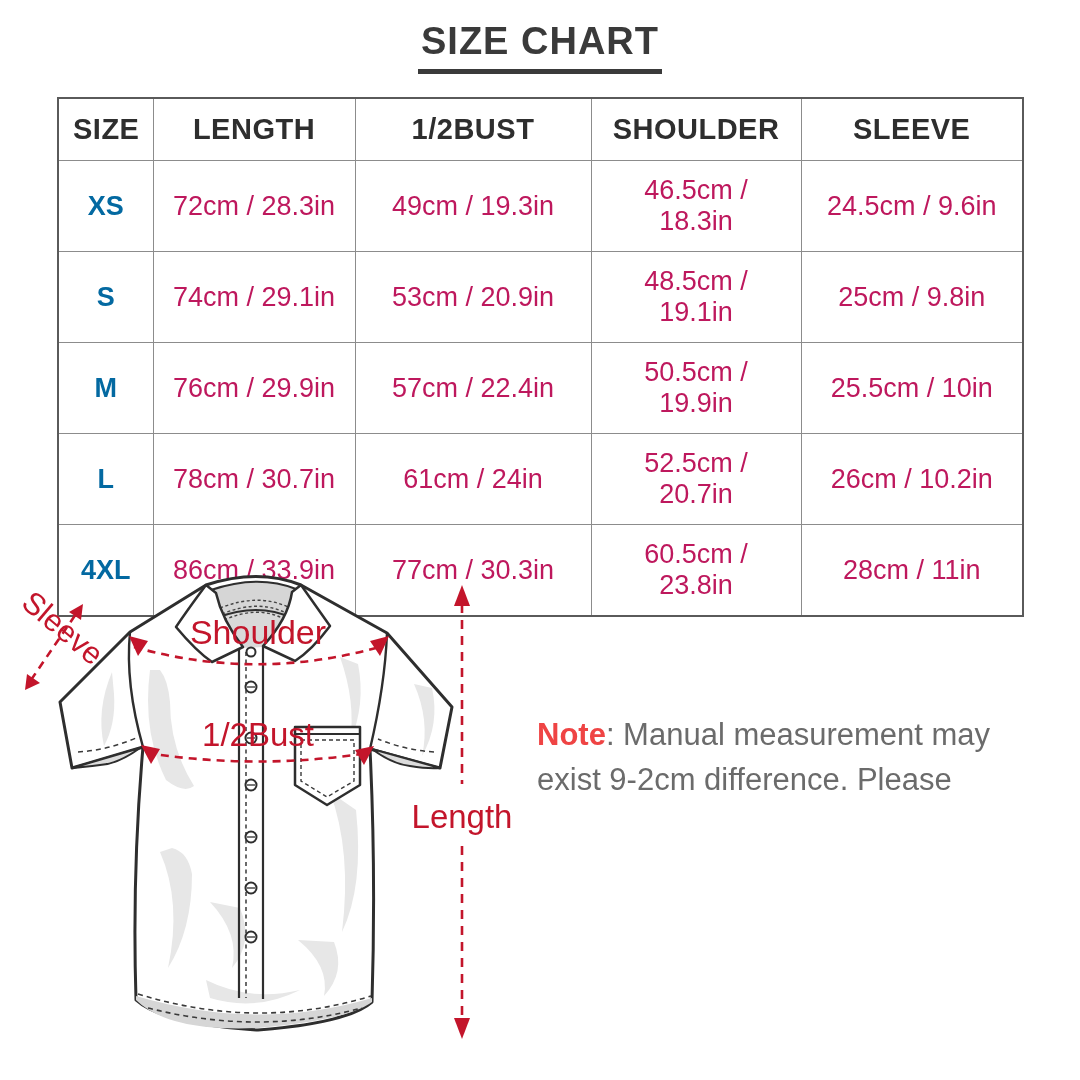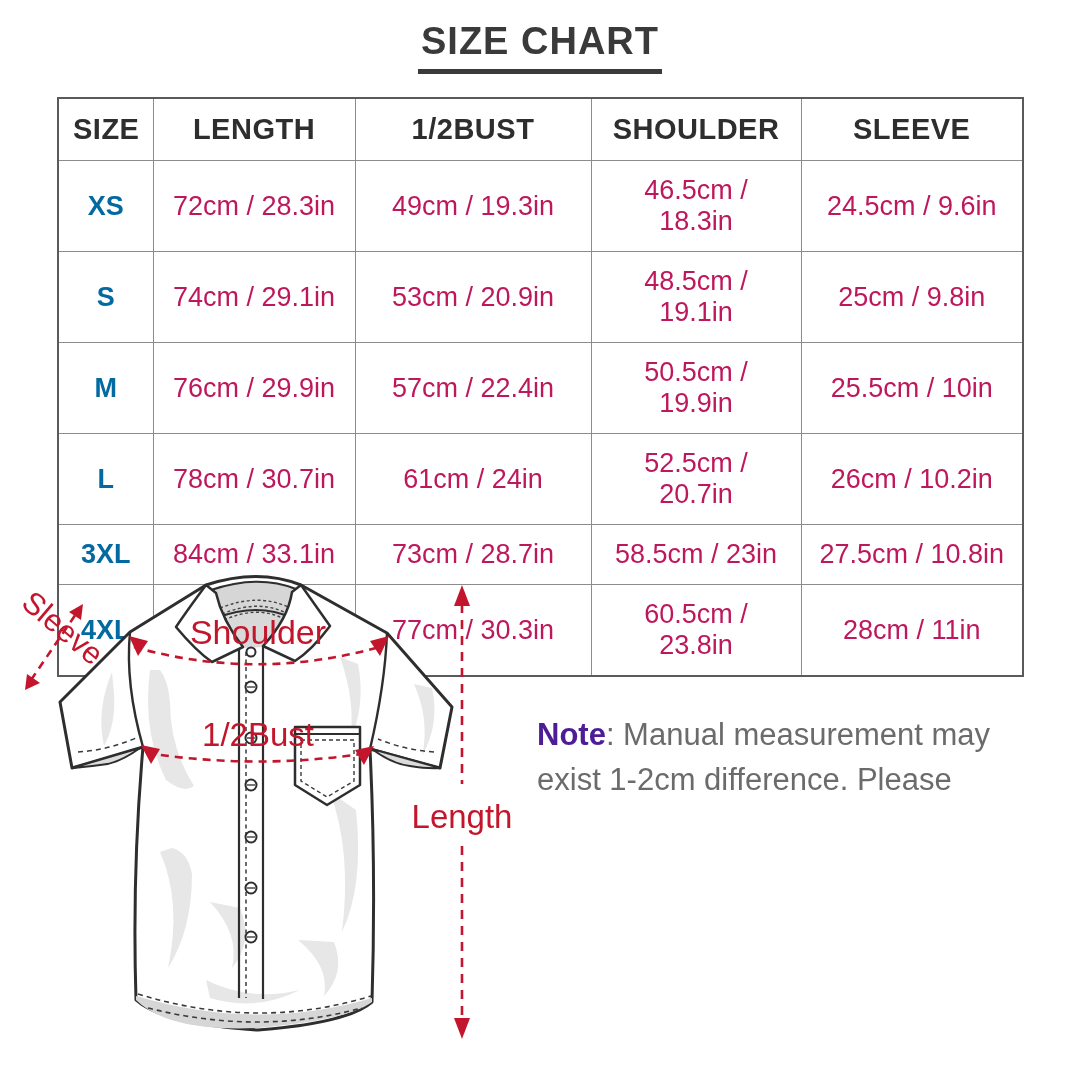--- a/index.html
+++ b/index.html
@@ -20,21 +20,21 @@
   .size-table td{font-size:27px;color:#be185d;}
   .size-table td.size{font-weight:bold;color:#0369a1;}
 
   
   .diagram-svg{position:absolute;left:0;top:552px;}
   .red-label{fill:#c3152b;font-family:"Liberation Sans",sans-serif;}
 
   
   .note{position:absolute;left:537px;top:712px;width:500px;font-size:31px;
         line-height:45px;color:#6b6b6b;}
-  .note b{color:#4c1d95;font-weight:bold;}
+  .note b{color:#ef4444;font-weight:bold;}
 </style>
 </head>
 <body>
 
 <div id="page">
 
   <div class="title-wrap">
     <span class="page-title">SIZE CHART</span>
   </div>
 
@@ -78,27 +78,20 @@
           <td>25.5cm / 10in</td>
         </tr>
         <tr>
           <td class="size">L</td>
           <td>78cm / 30.7in</td>
           <td>61cm / 24in</td>
           <td>52.5cm / 20.7in</td>
           <td>26cm / 10.2in</td>
         </tr>
         <tr>
-          <td class="size">3XL</td>
-          <td>84cm / 33.1in</td>
-          <td>73cm / 28.7in</td>
-          <td>58.5cm / 23in</td>
-          <td>27.5cm / 10.8in</td>
-        </tr>
-        <tr>
           <td class="size">4XL</td>
           <td>86cm / 33.9in</td>
           <td>77cm / 30.3in</td>
           <td>60.5cm / 23.8in</td>
           <td>28cm / 11in</td>
         </tr>
       </tbody>
   </table>
 
   <svg class="diagram-svg" width="520" height="515" viewBox="0 0 520 515">
@@ -206,16 +199,16 @@
         <line x1="462" y1="294" x2="462" y2="468" stroke="#c3152b" stroke-width="2.6" stroke-dasharray="9 7"></line>
         <polygon points="462,33 454,54 470,54" fill="#c3152b"></polygon>
         <polygon points="462,487 454,466 470,466" fill="#c3152b"></polygon>
       </g>
       <text class="red-label" font-size="33" text-anchor="middle" x="462" y="276">Length</text>
     </g>
   </svg>
 
   <div class="note">
     <div class="note-line"><b>Note</b><span>: Manual measurement may</span></div>
-    <div class="note-line"><span>exist 1-2cm difference. Please</span></div>
+    <div class="note-line"><span>exist 9-2cm difference. Please</span></div>
   </div>
 
 </div>
 
 </body></html>

